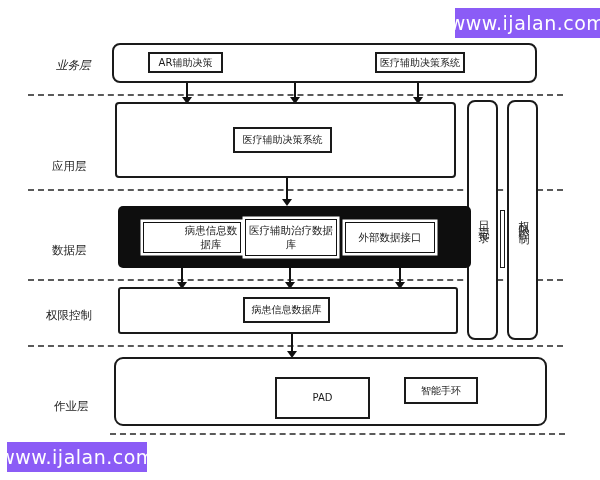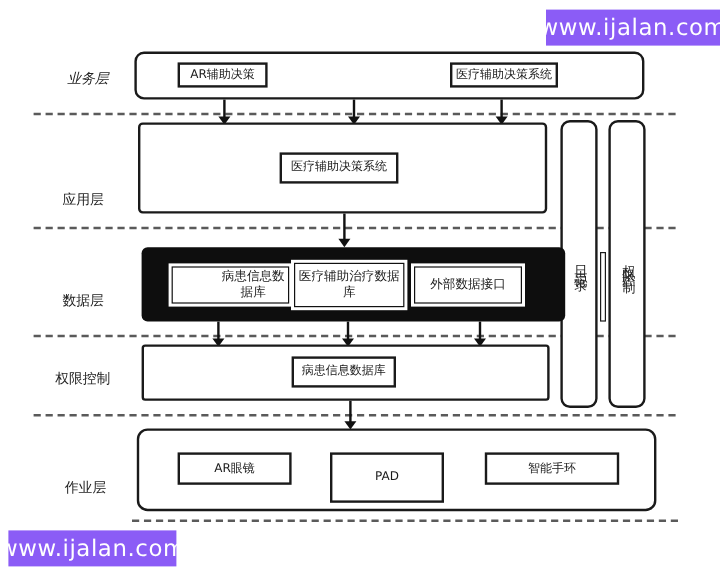--- a/index.html
+++ b/index.html
@@ -92,17 +92,16 @@
   <div class="arrow" style="left:182px;top:268px;height:21px;"></div>
   <div class="arrow" style="left:290px;top:268px;height:21px;"></div>
   <div class="arrow" style="left:400px;top:268px;height:21px;"></div>
 
   <div class="box" style="left:118px;top:287px;width:340px;height:47px;border-radius:3px;"></div>
   <div class="box small" style="left:243px;top:297px;width:87px;height:26px;">病患信息数据库</div>
 
   <div class="arrow" style="left:292px;top:334px;height:24px;"></div>
 
   <div class="box" style="left:114px;top:357px;width:433px;height:69px;border-radius:9px;"></div>
-  <div class="box small" style="left:148px;top:377px;width:95px;height:27px;">AR眼镜</div>
   <div class="box small" style="left:275px;top:377px;width:95px;height:42px;">PAD</div>
-  <div class="box small" style="left:404px;top:377px;width:112px;height:27px;">智能手环</div>
+  <div class="box small" style="left:404px;top:377px;width:74px;height:27px;">智能手环</div>
 
 </div>
 
 </body></html>

